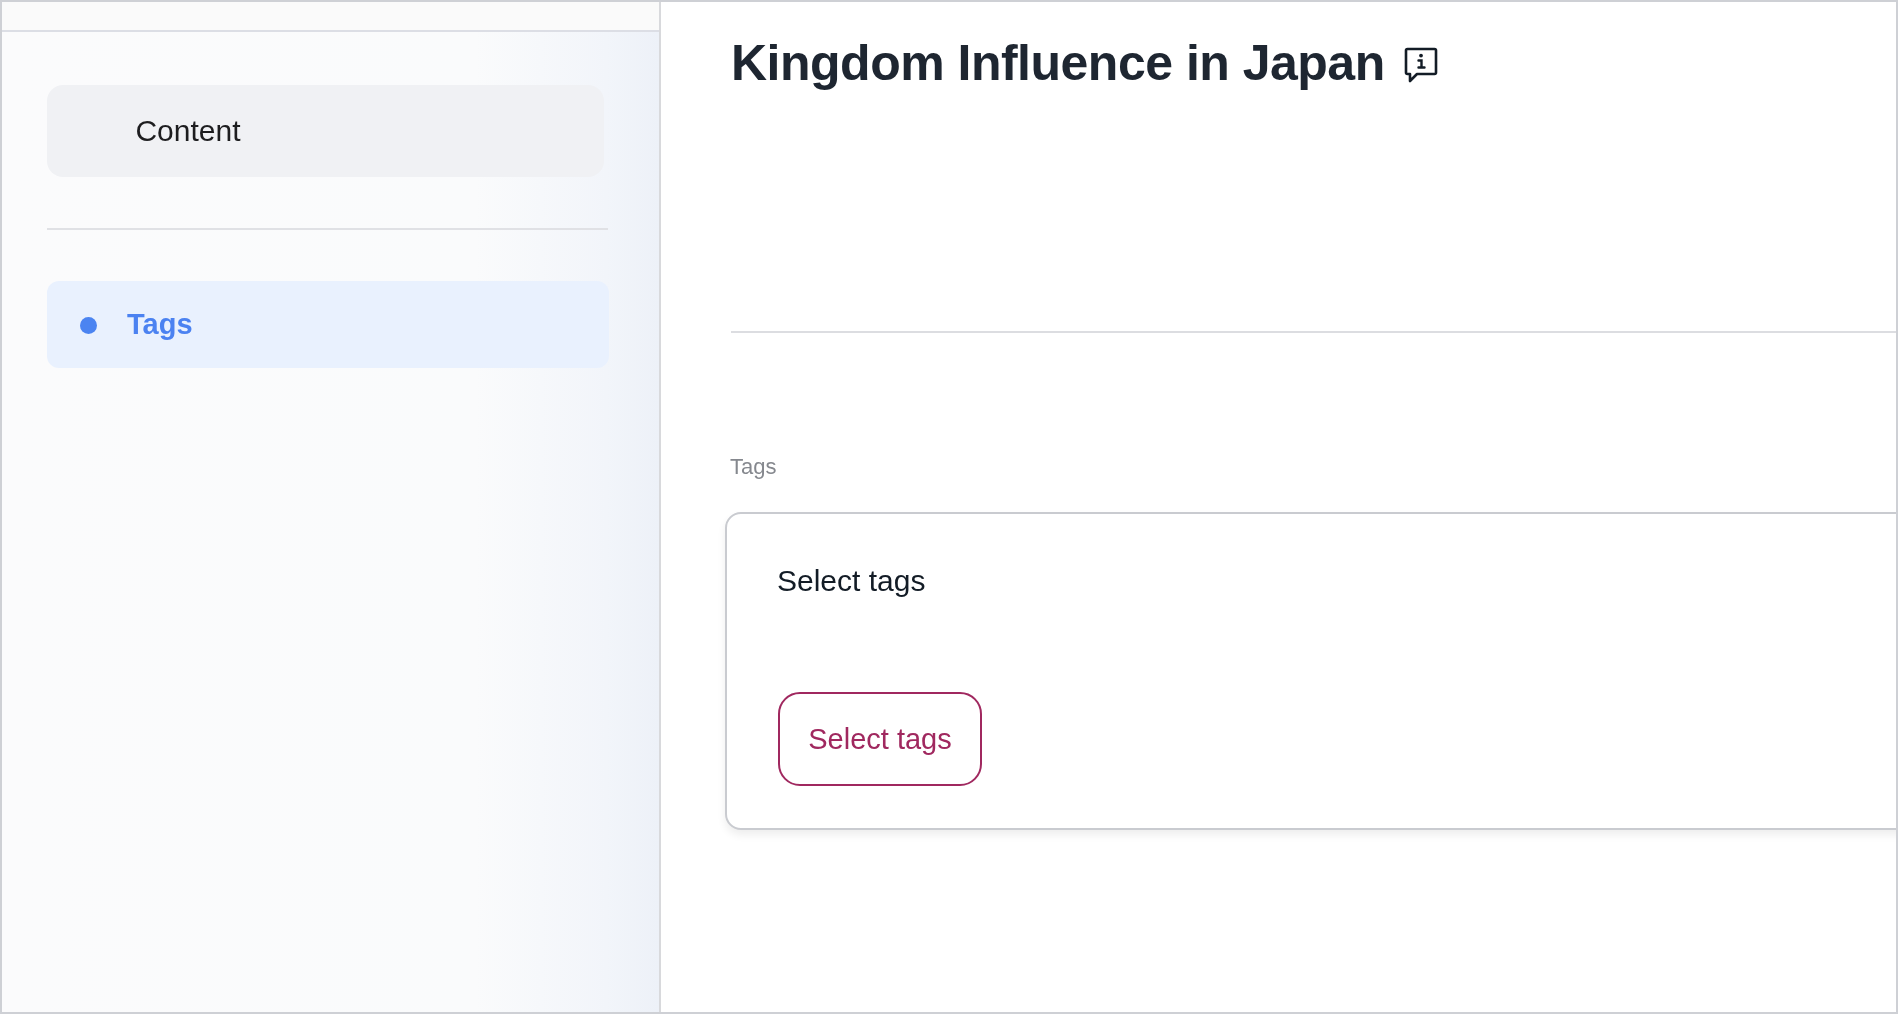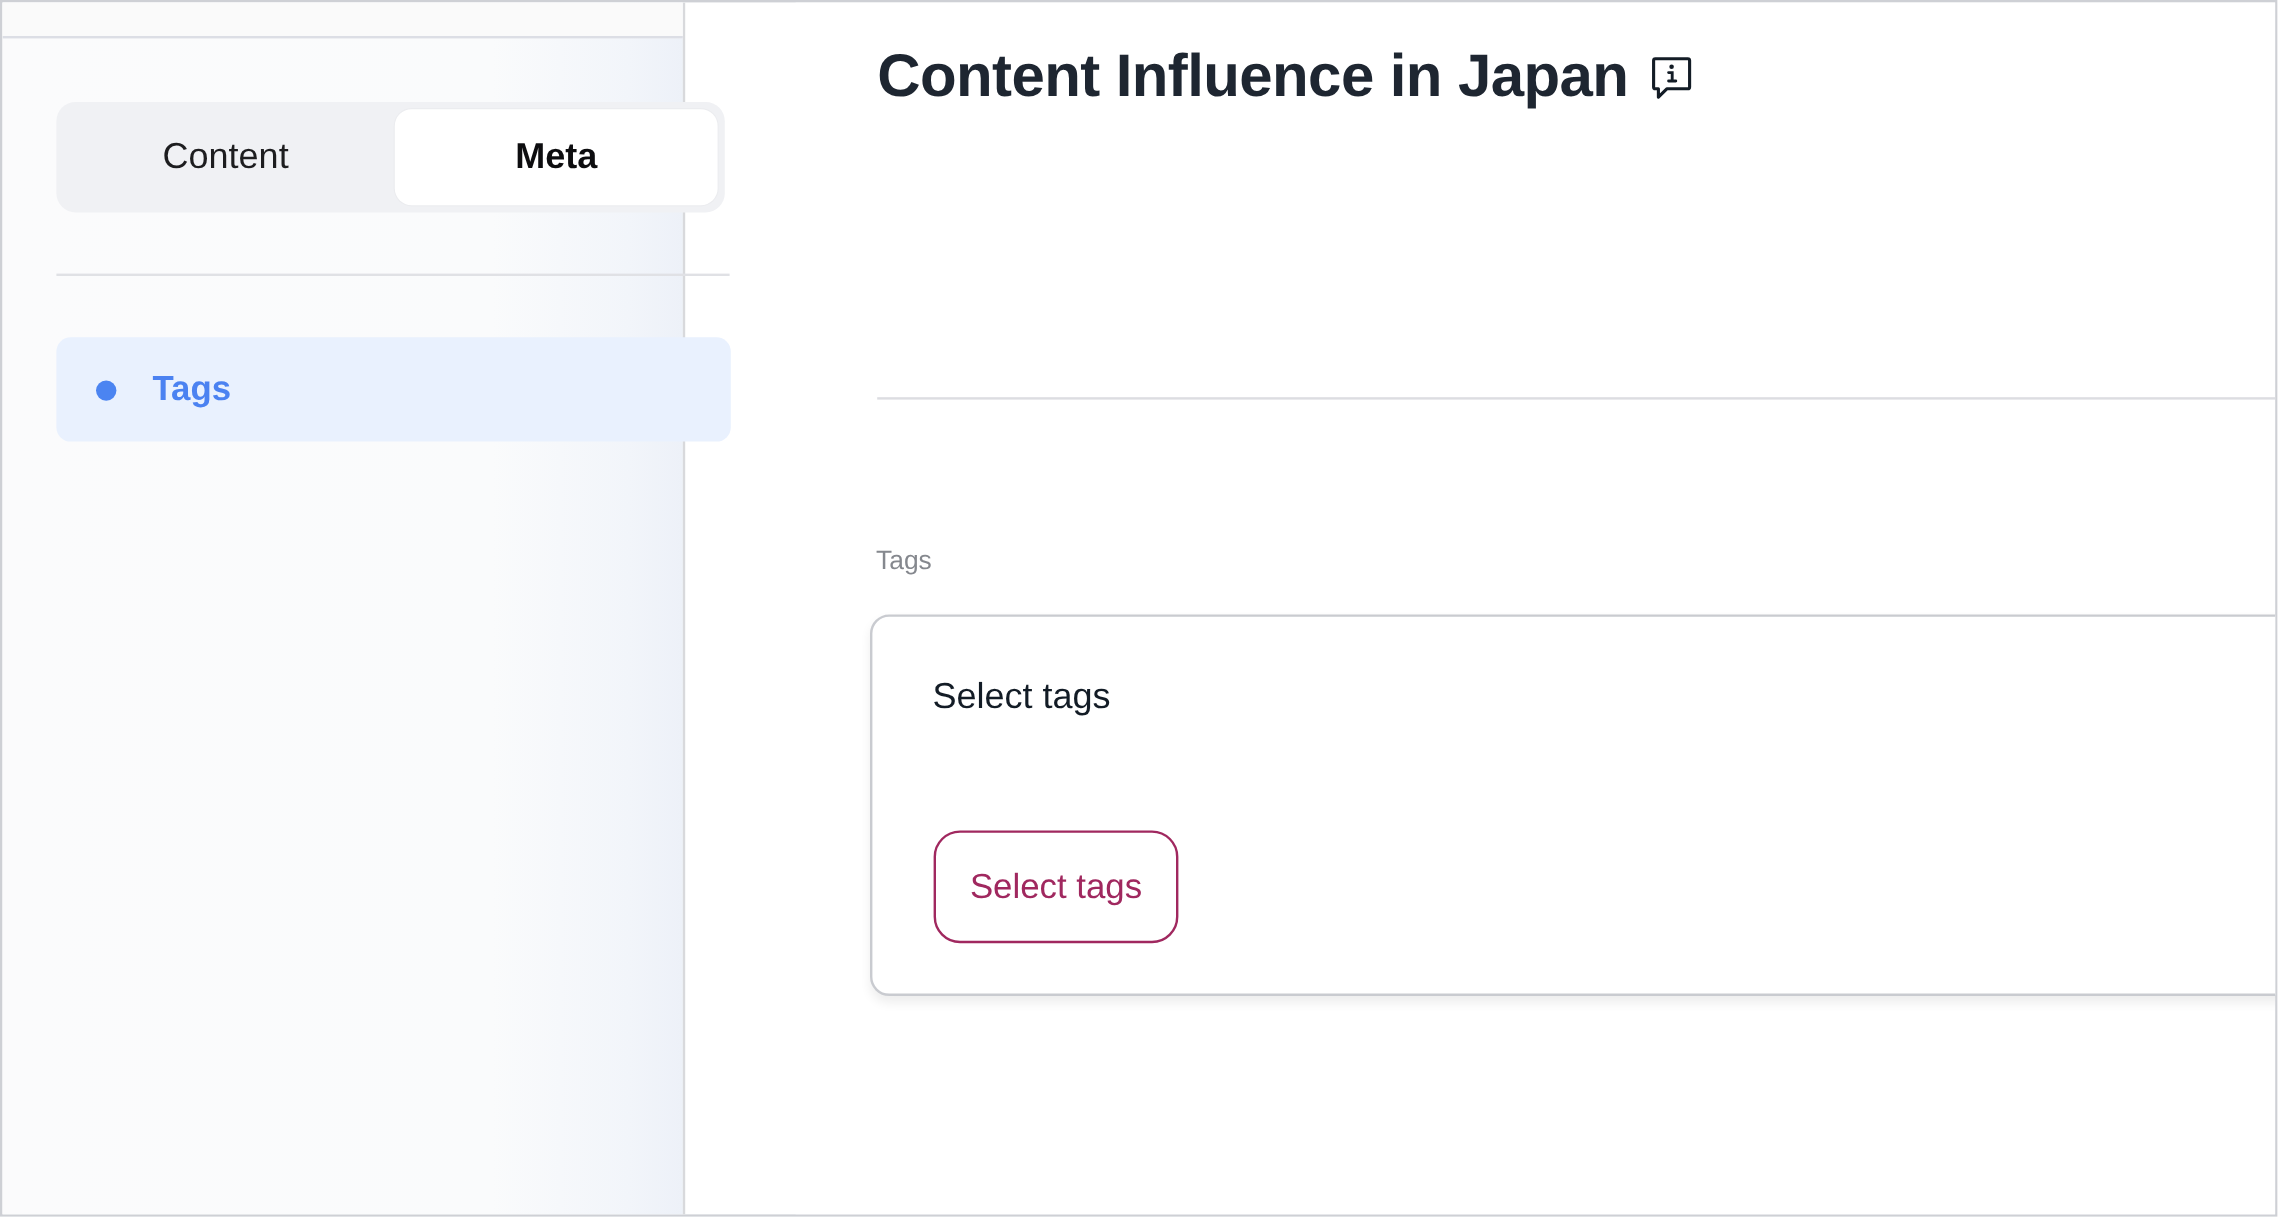--- a/index.html
+++ b/index.html
@@ -14,21 +14,21 @@
     height: 1014px;
     background: #ffffff;
     border: 2px solid #ced0d5;
     overflow: hidden;
   }
 
   
   .sidebar {
     position: absolute;
     left: 0; top: 0; bottom: 0;
-    width: 569px;
+    width: 659px;
     border-right: 2px solid #d8d9dc;
     background: linear-gradient(90deg, #fbfbfc 0%, #fafbfc 72%, #f2f5fa 92%, #edf1f8 100%);
   }
   .sidebar-top-strip {
     position: absolute;
     left: 0; top: 0;
     width: 100%; height: 30px;
     background: #fafafa;
     border-bottom: 2px solid #dcdee5;
   }
@@ -171,37 +171,34 @@
 
 <div class="screen">
 
   <div class="sidebar">
     <div class="sidebar-top-strip"></div>
 
     <div class="tab-group">
       <div class="tab tab-inactive">
         <span>Content</span>
       </div>
-      <div class="tab tab-active">
-        <span>Meta</span>
-      </div>
     </div>
 
     <div class="sidebar-divider"></div>
 
     <div class="anchor-item">
       <span class="anchor-dot"></span>
       <span class="anchor-label">Tags</span>
     </div>
   </div>
 
   <div class="main">
 
     <div class="page-title-row">
-      <h1 class="page-title">Content Influence in Japan</h1>
+      <h1 class="page-title">Kingdom Influence in Japan</h1>
       <svg class="info-icon" viewBox="0 0 34 38" fill="none" xmlns="http://www.w3.org/2000/svg">
         <path d="M3.5 2 H30.5 Q32 2 32 3.5 V25.5 Q32 27 30.5 27 H13 L6 34 V27 H3.5 Q2 27 2 25.5 V3.5 Q2 2 3.5 2 Z" stroke="#131c26" stroke-width="2.6" stroke-linejoin="round" fill="#ffffff"></path>
         <circle cx="17" cy="8.6" r="1.9" fill="#131c26"></circle>
         <path d="M14.5 13.5 H17.5 V20.5 M14.5 20.5 H20.5" stroke="#131c26" stroke-width="2.4" stroke-linecap="round" fill="none"></path>
       </svg>
     </div>
 
 
     <div class="header-divider"></div>
 

